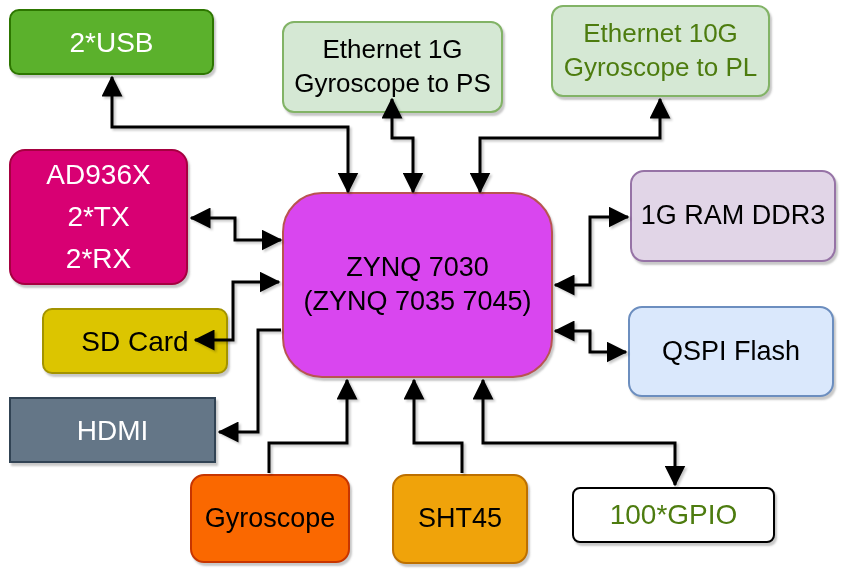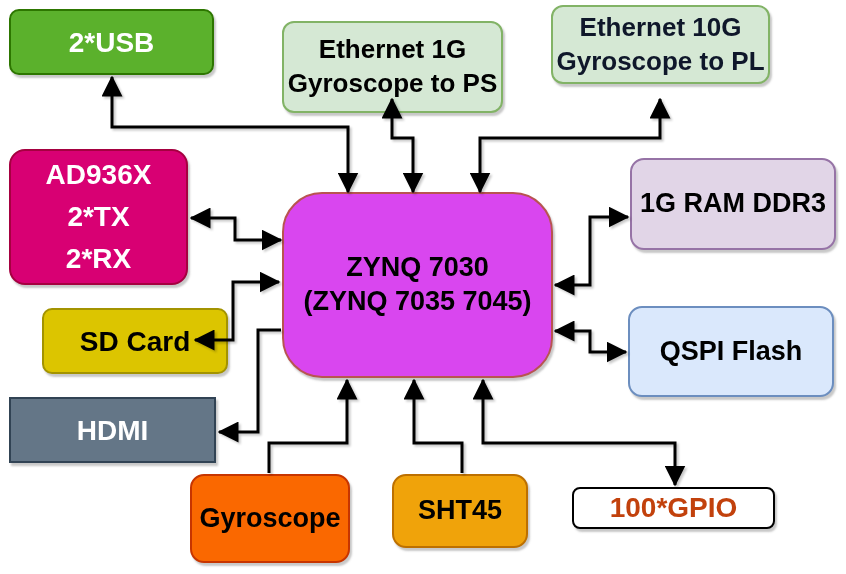--- a/index.html
+++ b/index.html
@@ -1,21 +1,21 @@
 <!DOCTYPE html>
 <html><head>
 <meta charset="utf-8">
 <style>
   html,body{margin:0;padding:0;background:#FFFFFF;}
   #canvas{position:relative;width:846px;height:574px;background:#FFFFFF;overflow:hidden;
           font-family:"Liberation Sans",sans-serif;}
   .node{position:absolute;display:flex;flex-direction:column;align-items:center;justify-content:center;
         text-align:left;border:2px solid;box-sizing:border-box;z-index:1;
         box-shadow:2px 3px 2px rgba(110,110,110,0.38);
-        font-family:"Liberation Sans",sans-serif;font-weight:bold;}
+        font-family:"Liberation Sans",sans-serif;}
   .node-line{white-space:nowrap;}
   #edges{position:absolute;left:0;top:0;z-index:2;pointer-events:none;
          filter:drop-shadow(2px 2px 1px rgba(0,0,0,0.22));}
   #edges polyline{fill:none;stroke:#000000;stroke-width:3;stroke-linejoin:miter;}
   #edges marker path{fill:#000000;stroke:none;}
 </style>
 </head>
 <body>
 
 <div id="canvas">
@@ -42,47 +42,47 @@
         <polyline points="555,331 590,331 590,352 626,352" marker-start="url(#arrow-start)" marker-end="url(#arrow-end)"></polyline>
       </g>
   </svg>
 <div class="node" style="left: 9px; top: 9px; width: 205px; height: 66px; background: rgb(91, 177, 44); border-color: rgb(45, 118, 0); color: rgb(255, 255, 255); border-radius: 10px; font-size: 28px; line-height: 1.25;">
       <div class="node-line">2*USB</div>
     </div>
     <div class="node" style="left: 282px; top: 21px; width: 221px; height: 92px; background: rgb(213, 232, 212); border-color: rgb(130, 179, 102); color: rgb(0, 0, 0); border-radius: 12px; font-size: 26px; line-height: 1.3;">
       <div class="node-line">Ethernet 1G</div>
       <div class="node-line">Gyroscope to PS</div>
     </div>
-    <div class="node" style="left: 551px; top: 5px; width: 219px; height: 79px; background: rgb(213, 232, 212); border-color: rgb(130, 179, 102); color: #0f172a; border-radius: 12px; font-size: 26px; line-height: 1.3;">
+    <div class="node" style="left: 551px; top: 5px; width: 219px; height: 92px; background: rgb(213, 232, 212); border-color: rgb(130, 179, 102); color: #4d7c0f; border-radius: 12px; font-size: 26px; line-height: 1.3;">
       <div class="node-line">Ethernet 10G</div>
       <div class="node-line">Gyroscope to PL</div>
     </div>
     <div class="node" style="left: 9px; top: 149px; width: 179px; height: 136px; background: rgb(216, 0, 115); border-color: rgb(165, 0, 64); color: #ffffff; border-radius: 16px; font-size: 28px; line-height: 1.5;">
       <div class="node-line">AD936X</div>
       <div class="node-line">2*TX</div>
       <div class="node-line">2*RX</div>
     </div>
     <div class="node" style="left: 6px; top: 308px; width: 186px; height: 66px; background: rgb(220, 197, 0); border-color: rgb(163, 147, 0); color: rgb(0, 0, 0); border-radius: 10px; font-size: 28px; line-height: 1.25; margin-left: 36px;">
       <div class="node-line">SD Card</div>
     </div>
     <div class="node" style="left: 9px; top: 397px; width: 207px; height: 66px; background: rgb(100, 118, 135); border-color: rgb(49, 67, 84); color: rgb(255, 255, 255); border-radius: 0; font-size: 28px; line-height: 1.25;">
       <div class="node-line">HDMI</div>
     </div>
     <div class="node" style="left: 282px; top: 192px; width: 271px; height: 186px; background: #d946ef; border-color: rgb(184, 84, 80); color: rgb(0, 0, 0); border-radius: 40px; font-size: 27px; line-height: 1.25;">
       <div class="node-line">ZYNQ 7030</div>
       <div class="node-line">(ZYNQ 7035 7045)</div>
     </div>
-    <div class="node" style="left: 630px; top: 158px; width: 206px; height: 92px; background: rgb(225, 213, 231); border-color: rgb(150, 115, 166); color: rgb(0, 0, 0); border-radius: 14px; font-size: 27px; line-height: 1.25;">
+    <div class="node" style="left: 630px; top: 170px; width: 206px; height: 92px; background: rgb(225, 213, 231); border-color: rgb(150, 115, 166); color: rgb(0, 0, 0); border-radius: 14px; font-size: 27px; line-height: 1.25;">
       <div class="node-line">1G RAM DDR3</div>
     </div>
     <div class="node" style="left: 190px; top: 474px; width: 160px; height: 89px; background: rgb(250, 104, 0); border-color: rgb(199, 53, 0); color: rgb(0, 0, 0); border-radius: 14px; font-size: 27px; line-height: 1.25;">
       <div class="node-line">Gyroscope</div>
     </div>
     <div class="node" style="left: 628px; top: 306px; width: 206px; height: 91px; background: rgb(218, 232, 252); border-color: rgb(108, 142, 191); color: rgb(0, 0, 0); border-radius: 14px; font-size: 27px; line-height: 1.25;">
       <div class="node-line">QSPI Flash</div>
     </div>
-    <div class="node" style="left: 392px; top: 474px; width: 136px; height: 74px; background: rgb(240, 163, 10); border-color: rgb(189, 112, 0); color: rgb(0, 0, 0); border-radius: 14px; font-size: 27px; line-height: 1.25;">
+    <div class="node" style="left: 392px; top: 474px; width: 136px; height: 90px; background: rgb(240, 163, 10); border-color: rgb(189, 112, 0); color: rgb(0, 0, 0); border-radius: 14px; font-size: 27px; line-height: 1.25;">
       <div class="node-line">SHT45</div>
     </div>
-    <div class="node" style="left: 572px; top: 487px; width: 203px; height: 42px; background: rgb(255, 255, 255); border-color: rgb(0, 0, 0); color: #c2410c; border-radius: 8px; font-size: 28px; line-height: 1.2;">
+    <div class="node" style="left: 572px; top: 487px; width: 203px; height: 56px; background: rgb(255, 255, 255); border-color: rgb(0, 0, 0); color: #4d7c0f; border-radius: 8px; font-size: 28px; line-height: 1.2;">
       <div class="node-line">100*GPIO</div>
     </div>
   </div>
 
 </body></html>

